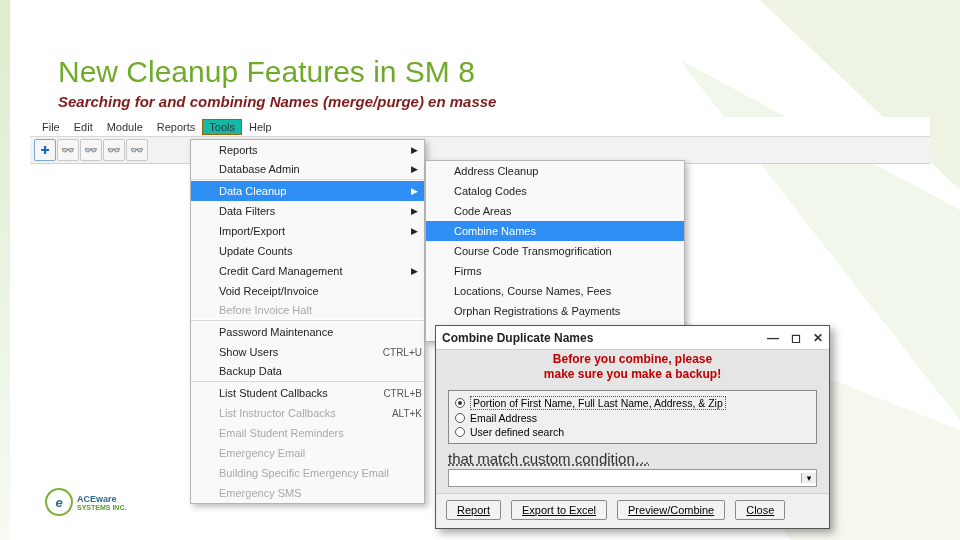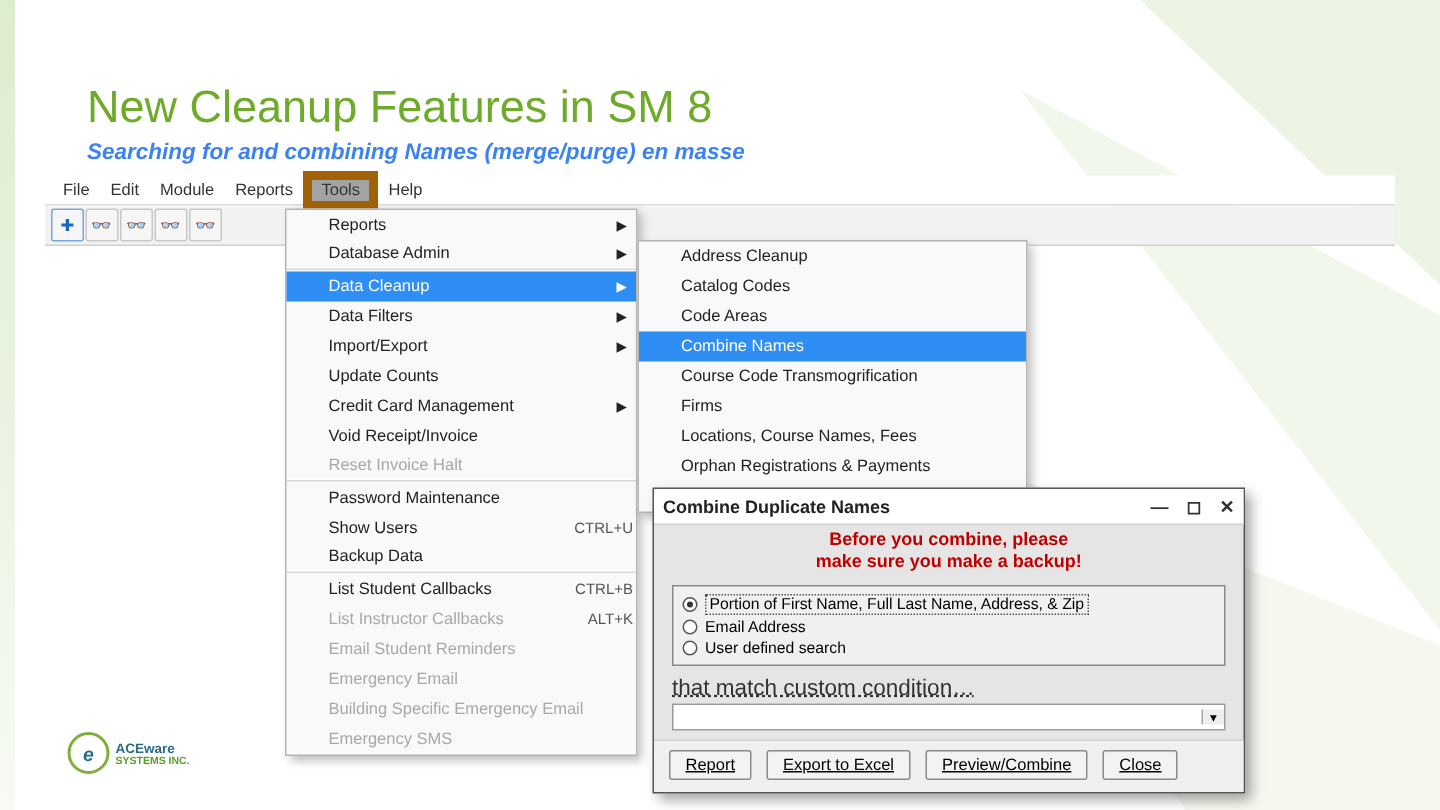--- a/index.html
+++ b/index.html
@@ -1,30 +1,30 @@
 <!DOCTYPE html>
 <html><head>
 <meta charset="utf-8">
 <style>
   * { box-sizing: border-box; margin: 0; padding: 0; }
   html, body { width: 960px; height: 540px; font-family: "Segoe UI", Arial, sans-serif; background: #fff; overflow: hidden; }
   .slide { position: relative; width: 960px; height: 540px; }
   .bg-shape-left { position: absolute; left: 0; top: 0; width: 10px; height: 540px; background: linear-gradient(180deg, rgba(118,180,60,0.25), rgba(118,180,60,0.06)); }
   .title { position: absolute; left: 58px; top: 55px; font-size: 30px; font-weight: 400; color: #6fab2a; font-family: "Trebuchet MS", sans-serif; }
-  .subtitle { position: absolute; left: 58px; top: 93px; font-size: 15px; font-style: italic; font-weight: 600; color: #3b82f6; font-family: "Trebuchet MS", sans-serif; }
+  .subtitle { position: absolute; left: 58px; top: 93px; font-size: 15px; font-style: italic; font-weight: 600; color: #7f1d1d; font-family: "Trebuchet MS", sans-serif; }
   .bg-poly { position: absolute; right: 0; top: 0; width: 380px; height: 540px; opacity: 0.12; }
   .logo { position: absolute; left: 45px; bottom: 24px; font-size: 9px; color: #2c6b8a; font-weight: bold; display: flex; align-items: center; gap: 4px; }
   .logo-badge { width: 28px; height: 28px; border: 2px solid #7daf3a; border-radius: 50%; display: flex; align-items: center; justify-content: center; font-size: 13px; color: #2c6b8a; font-style: italic; }
   .logo-text2 { color: #5b9c2e; font-size: 7px; display: block; }
 
   
   .app { position: absolute; left: 30px; top: 117px; width: 900px; height: 400px; }
   .menubar { background: #fff; border-bottom: 1px solid #d9d9d9; height: 20px; display: flex; align-items: center; padding: 0 5px; font-size: 11px; color: #333; }
   .menubar span { padding: 2px 7px; cursor: default; }
-  .menubar span.open { background: #a3a3a3; border: 6px solid #a16207; padding: 1px 6px; }
+  .menubar span.open { background: #14b8a6; border: 1px solid #a16207; padding: 1px 6px; }
   .toolbar { background: #f2f2f2; border-bottom: 1px solid #d0d0d0; height: 27px; display: flex; align-items: center; padding: 0 4px; gap: 1px; }
   .toolbar .tb-btn { width: 22px; height: 22px; background: #f6f6f6; border: 1px solid #c8c8c8; border-radius: 2px; display: flex; align-items: center; justify-content: center; font-size: 11px; }
   .tb-binoc { font-size: 12px; }
 
   
   .menu { position: absolute; background: #f9f9f9; border: 1px solid #b4b4b4; box-shadow: 3px 3px 6px rgba(0,0,0,0.25); font-size: 11px; color: #222; }
   .menu-item { display: flex; align-items: center; height: 20px; padding: 0 14px 0 28px; position: relative; white-space: nowrap; }
   .menu-item.sep-after { border-bottom: 1px solid #d8d8d8; box-shadow: inset 0 -1px 0 #fff; padding-bottom: 1px; margin-bottom: 1px; }
   .menu-item.disabled { color: #a8a8a8; }
   .menu-item.hi { background: #2f8ef4; color: #fff; }
@@ -84,21 +84,21 @@
 
     <div class="menu tools-menu" id="tools-menu">
         <div class="menu-item">Reports<span class="arrow">▶</span></div>
         <div class="menu-item sep-after">Database Admin<span class="arrow">▶</span></div>
         <div class="menu-item hi">Data Cleanup<span class="arrow">▶</span></div>
         <div class="menu-item">Data Filters<span class="arrow">▶</span></div>
         <div class="menu-item">Import/Export<span class="arrow">▶</span></div>
         <div class="menu-item">Update Counts</div>
         <div class="menu-item">Credit Card Management<span class="arrow">▶</span></div>
         <div class="menu-item">Void Receipt/Invoice</div>
-        <div class="menu-item disabled sep-after">Reset Invoice Halt</div>
+        <div class="menu-item disabled sep-after">Before Invoice Halt</div>
         <div class="menu-item">Password Maintenance</div>
         <div class="menu-item">Show Users<span class="shortcut">CTRL+U</span></div>
         <div class="menu-item sep-after">Backup Data</div>
         <div class="menu-item">List Student Callbacks<span class="shortcut">CTRL+B</span></div>
         <div class="menu-item disabled">List Instructor Callbacks<span class="shortcut">ALT+K</span></div>
         <div class="menu-item disabled">Email Student Reminders</div>
         <div class="menu-item disabled">Emergency Email</div>
         <div class="menu-item disabled">Building Specific Emergency Email</div>
         <div class="menu-item disabled">Emergency SMS</div>
       </div>

